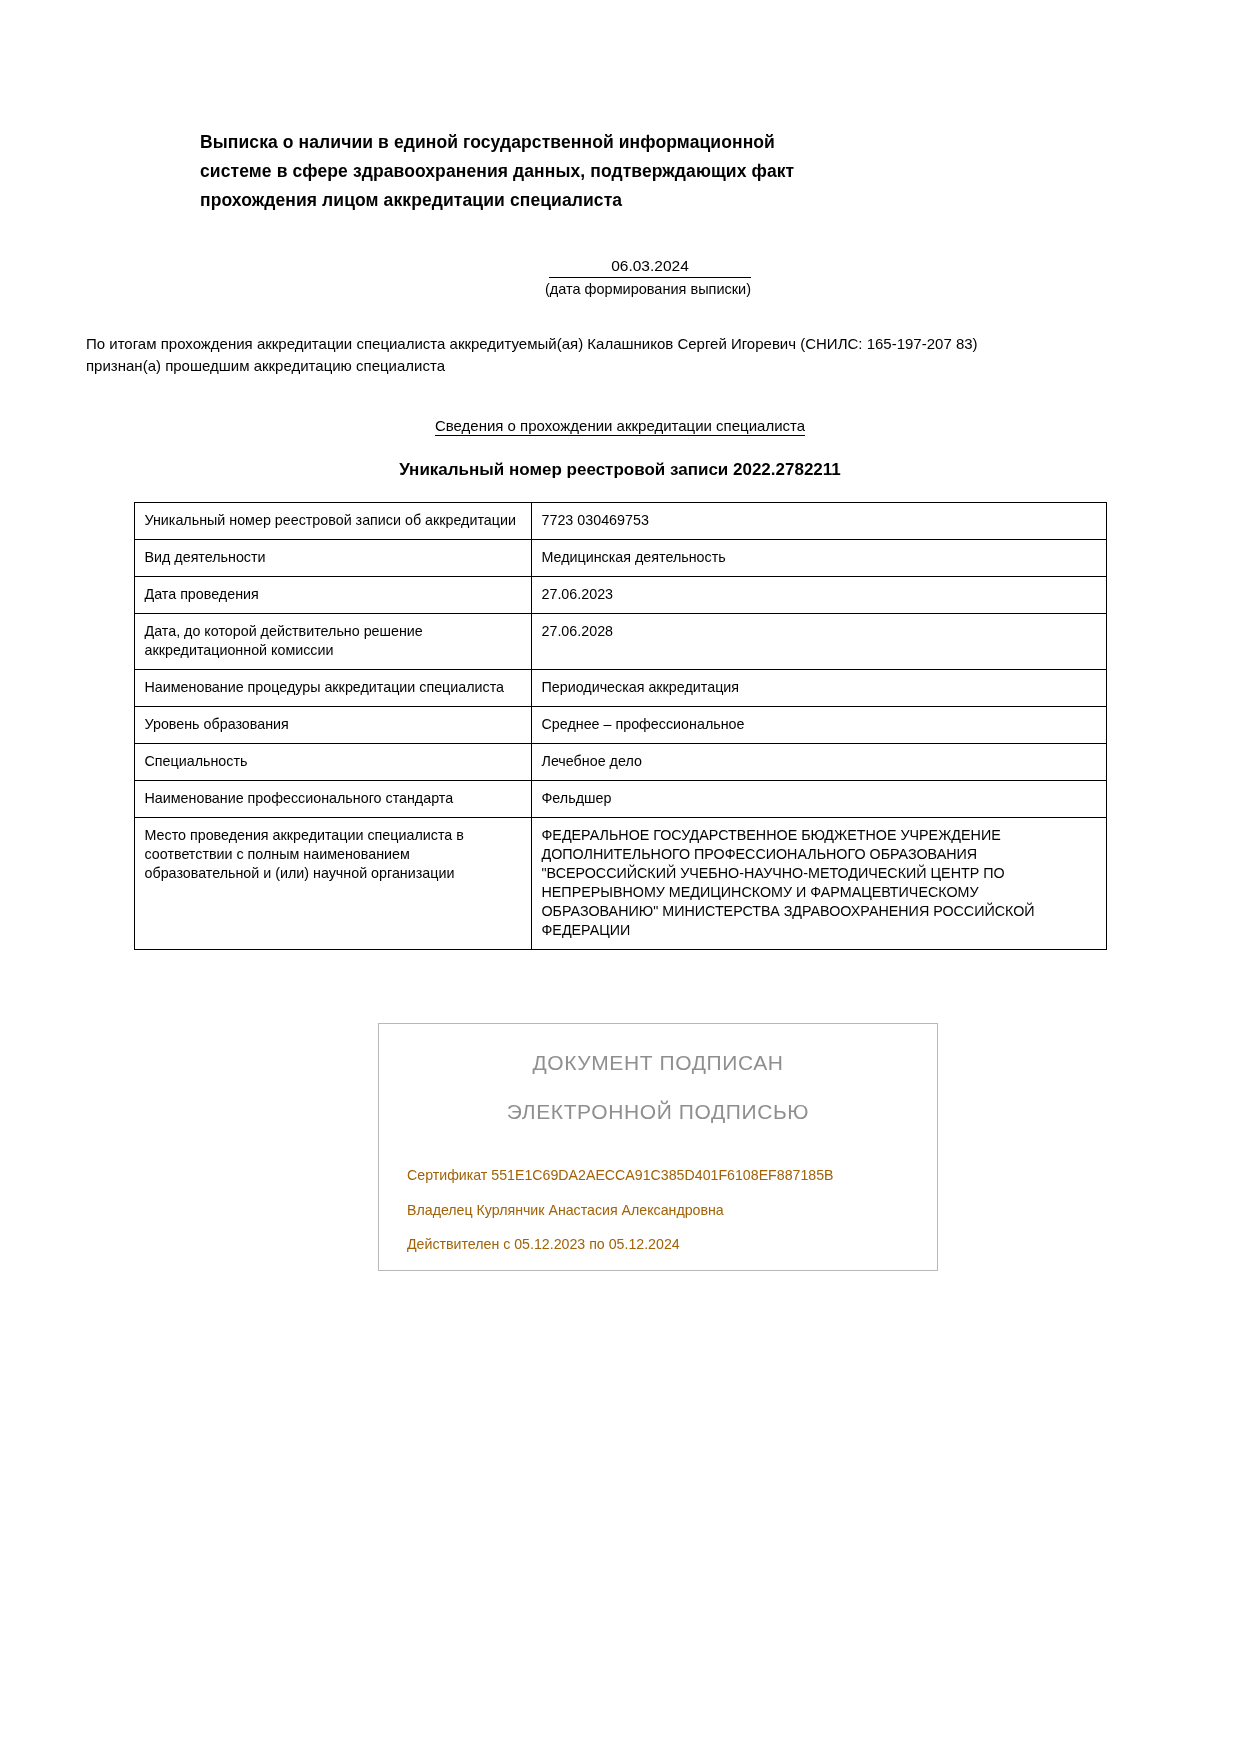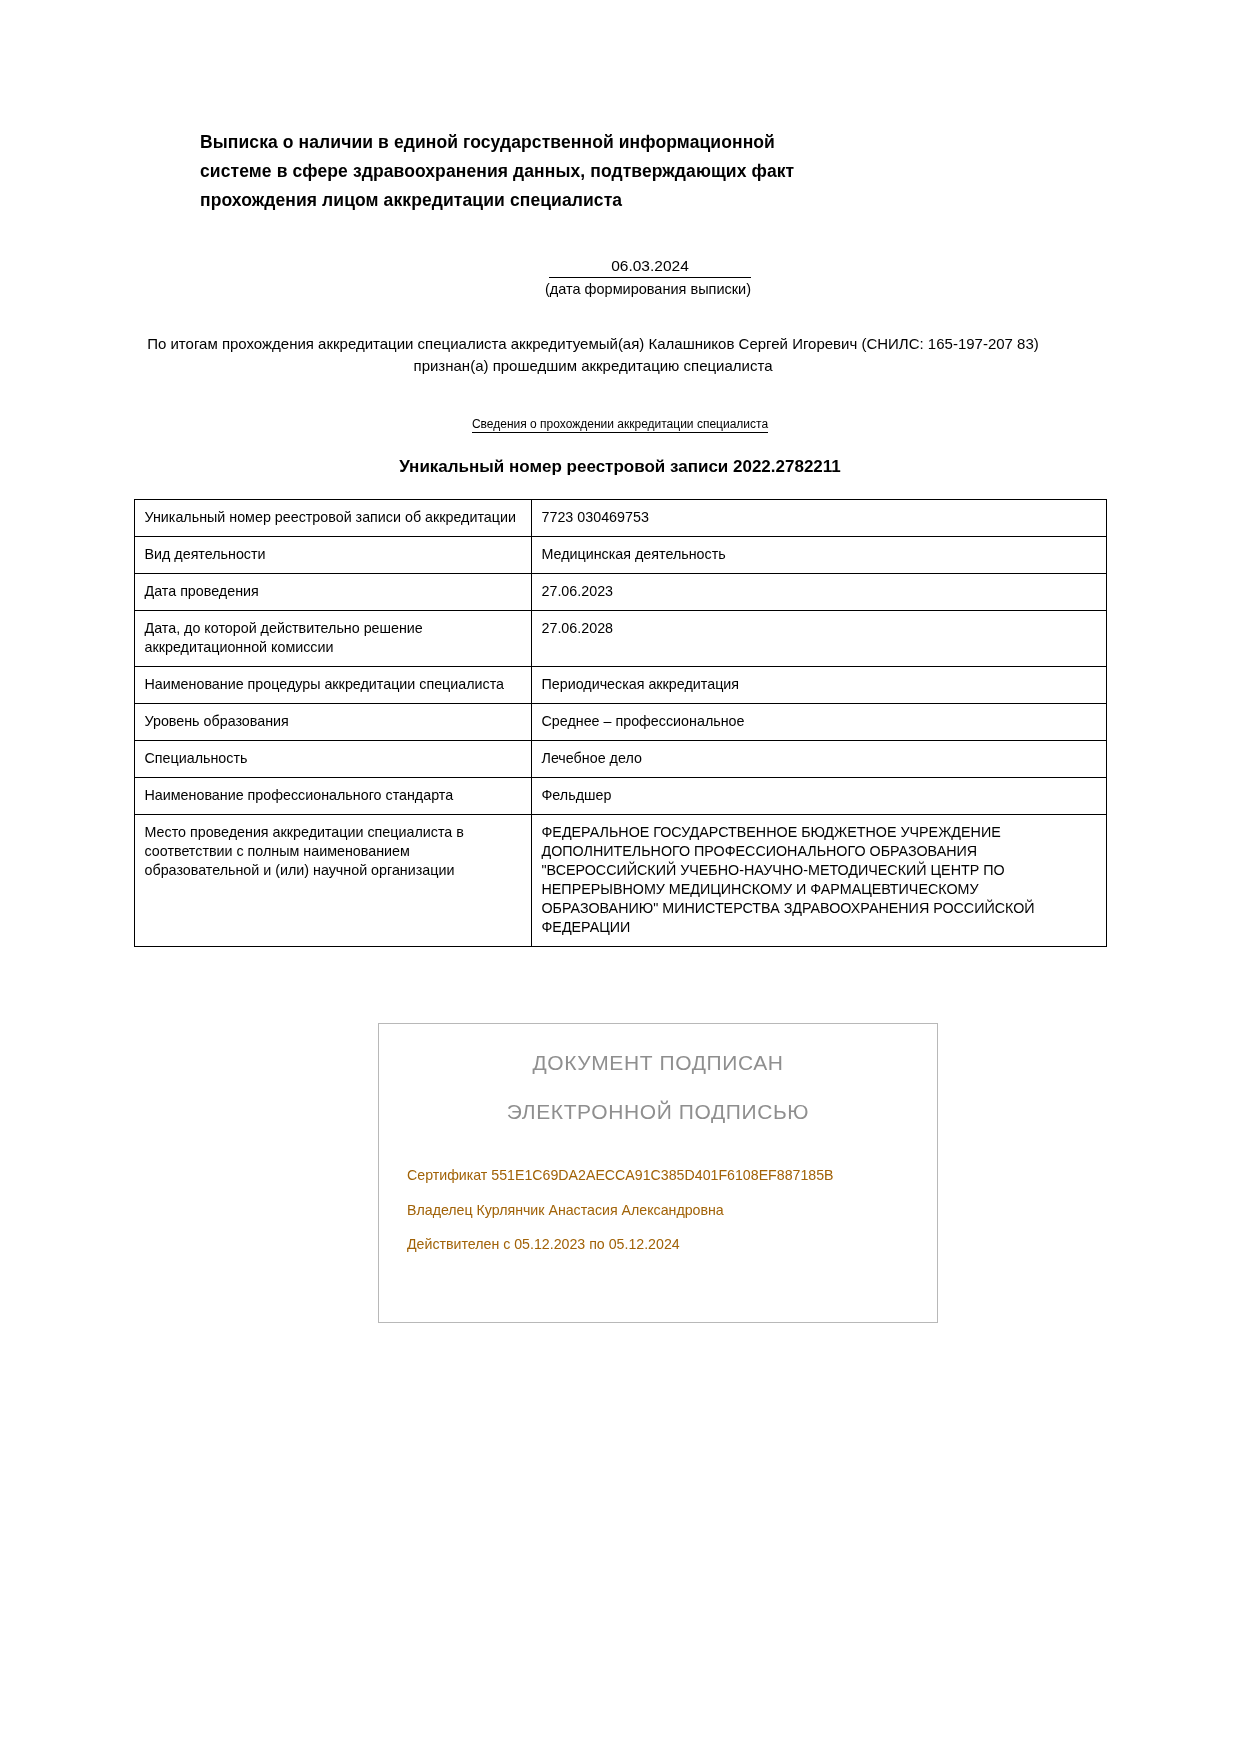--- a/index.html
+++ b/index.html
@@ -48,31 +48,31 @@
     line-height: 1.2;
   }
   .date-caption {
     font-size: 14.5px;
     margin-top: 3px;
     text-align: center;
     padding-left: 56px;
   }
   .intro {
     margin-top: 36px;
-    text-align: center;
+    text-align: left;
     font-size: 15px;
     line-height: 1.45;
     padding-left: 86px;
     padding-right: 140px;
   }
   .intro .line { display: block; }
   .section-underlined {
     margin-top: 40px;
     text-align: center;
-    font-size: 12px;
+    font-size: 15px;
   }
   .section-underlined span {
     border-bottom: 1px solid #000;
     padding-bottom: 1px;
   }
   .record-number {
     margin-top: 26px;
     text-align: center;
     font-size: 17px;
     font-weight: bold;
@@ -94,21 +94,21 @@
     width: 376px;
   }
   table.data-table td.value {
     width: 554px;
   }
   .sign-box {
     position: absolute;
     left: 378px;
     top: 1023px;
     width: 560px;
-    height: 300px;
+    height: 248px;
     border: 1px solid #b8b8b8;
     box-sizing: border-box;
     color: #8c8c8c;
   }
   .sign-head {
     text-align: center;
     font-size: 21px;
     letter-spacing: 0.6px;
     color: #8f8f8f;
   }

